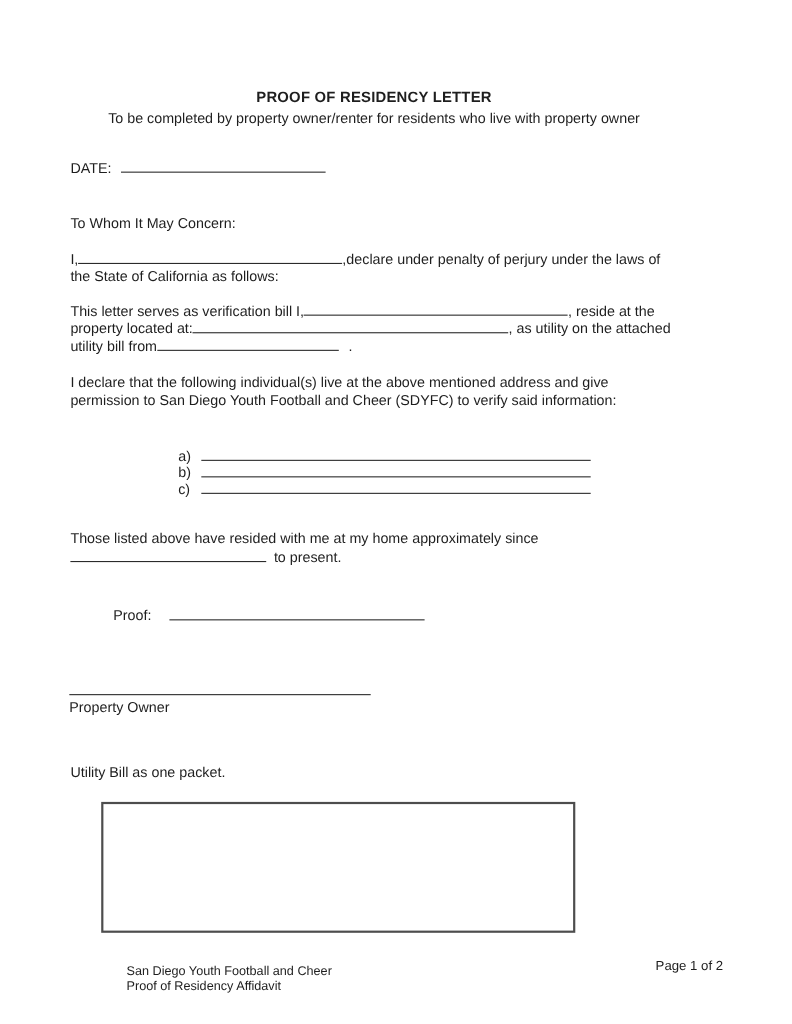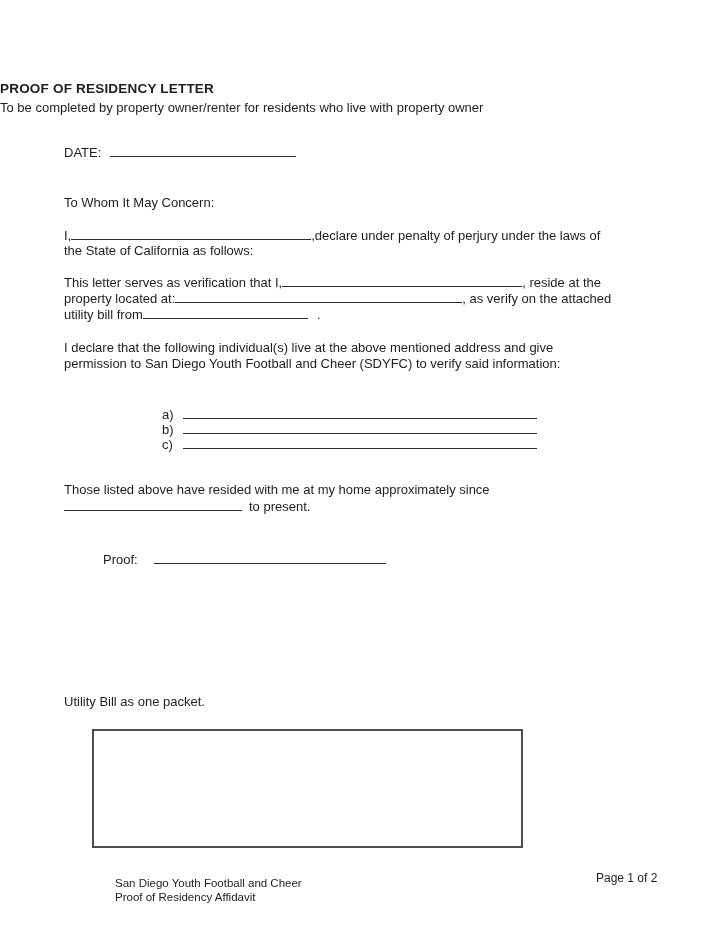--- a/index.html
+++ b/index.html
@@ -7,21 +7,21 @@
     position: relative;
     width: 720px;
     height: 931px;
     background: #ffffff;
     font-family: "Liberation Sans", "DejaVu Sans", sans-serif;
     color: #1e1e1e;
     font-size: 13px;
     line-height: 16px;
   }
   .abs { position: absolute; white-space: nowrap; }
-  .center { left: 0; width: 680px; }
+  .center { left: 0; width: 680px; text-align: center; }
   .title { font-weight: bold; font-size: 13.5px; letter-spacing: 0.2px; }
   .blank {
     display: inline-block;
     height: 12px;
     border-bottom: 1.4px solid #2b2b2b;
     vertical-align: baseline;
   }
   .sig-block { position: absolute; }
   .sig-line { border-top: 1.5px solid #2b2b2b; height: 0; }
   .sig-label { margin-top: 3px; font-size: 13px; }
@@ -50,24 +50,24 @@
   <div class="abs center" style="top:100px">To be completed by property owner/renter for residents who live with property owner</div>
 
   <div class="abs" style="left:64px; top:195px">To Whom It May Concern:</div>
 
   <div class="abs" style="left:64px; top:227px">
     <span>I,</span><span class="blank" style="width:240px"></span><span>,declare under penalty of perjury under the laws of</span>
   </div>
   <div class="abs" style="left:64px; top:243px">the State of California as follows:</div>
 
   <div class="abs" style="left:64px; top:274px">
-    <span>This letter serves as verification that I,</span><span class="blank" style="width:240px"></span><span>, reside at the</span>
+    <span>This letter serves as verification bill I,</span><span class="blank" style="width:240px"></span><span>, reside at the</span>
   </div>
   <div class="abs" style="left:64px; top:290px">
-    <span>property located at:</span><span class="blank" style="width:287px"></span><span>, as verify on the attached</span>
+    <span>property located at:</span><span class="blank" style="width:287px"></span><span>, as utility on the attached</span>
   </div>
   <div class="abs" style="left:64px; top:306px">
     <span>utility bill from</span><span class="blank" style="width:165px"></span><span style="margin-left:9px">.</span>
   </div>
 
   <div class="abs" style="left:64px; top:340px">I declare that the following individual(s) live at the above mentioned address and give</div>
   <div class="abs" style="left:64px; top:356px">permission to San Diego Youth Football and Cheer (SDYFC) to verify said information:</div>
 
   <div class="abs" style="left:162px; top:406px">
     <span class="list-label">a)</span><span class="blank" style="width:354px"></span>
@@ -81,20 +81,24 @@
 
   <div class="abs" style="left:64px; top:482px">Those listed above have resided with me at my home approximately since</div>
   <div class="abs" style="left:64px; top:498px">
     <span class="blank" style="width:178px"></span><span style="margin-left:7px">to present.</span>
   </div>
 
   <div class="abs" style="left:103px; top:551px">
     <span>Proof:</span><span class="blank" style="width:232px; margin-left:16px"></span>
   </div>
 
+  <div class="sig-block" style="left:63px; top:631px; width:274px">
+    <div class="sig-line"></div>
+    <div class="sig-label">Property Owner</div>
+  </div>
 
   <div class="abs" style="left:64px; top:694px">Utility Bill as one packet.</div>
 
   <div class="notary-box"></div>
 
   <div class="abs footer" style="left:72px; top:876px">
     <div>San Diego Youth Football and Cheer</div>
     <div>Proof of Residency Affidavit</div>
   </div>
   <div class="abs page-num" style="left:596px; top:870px">Page 1 of 2</div>

